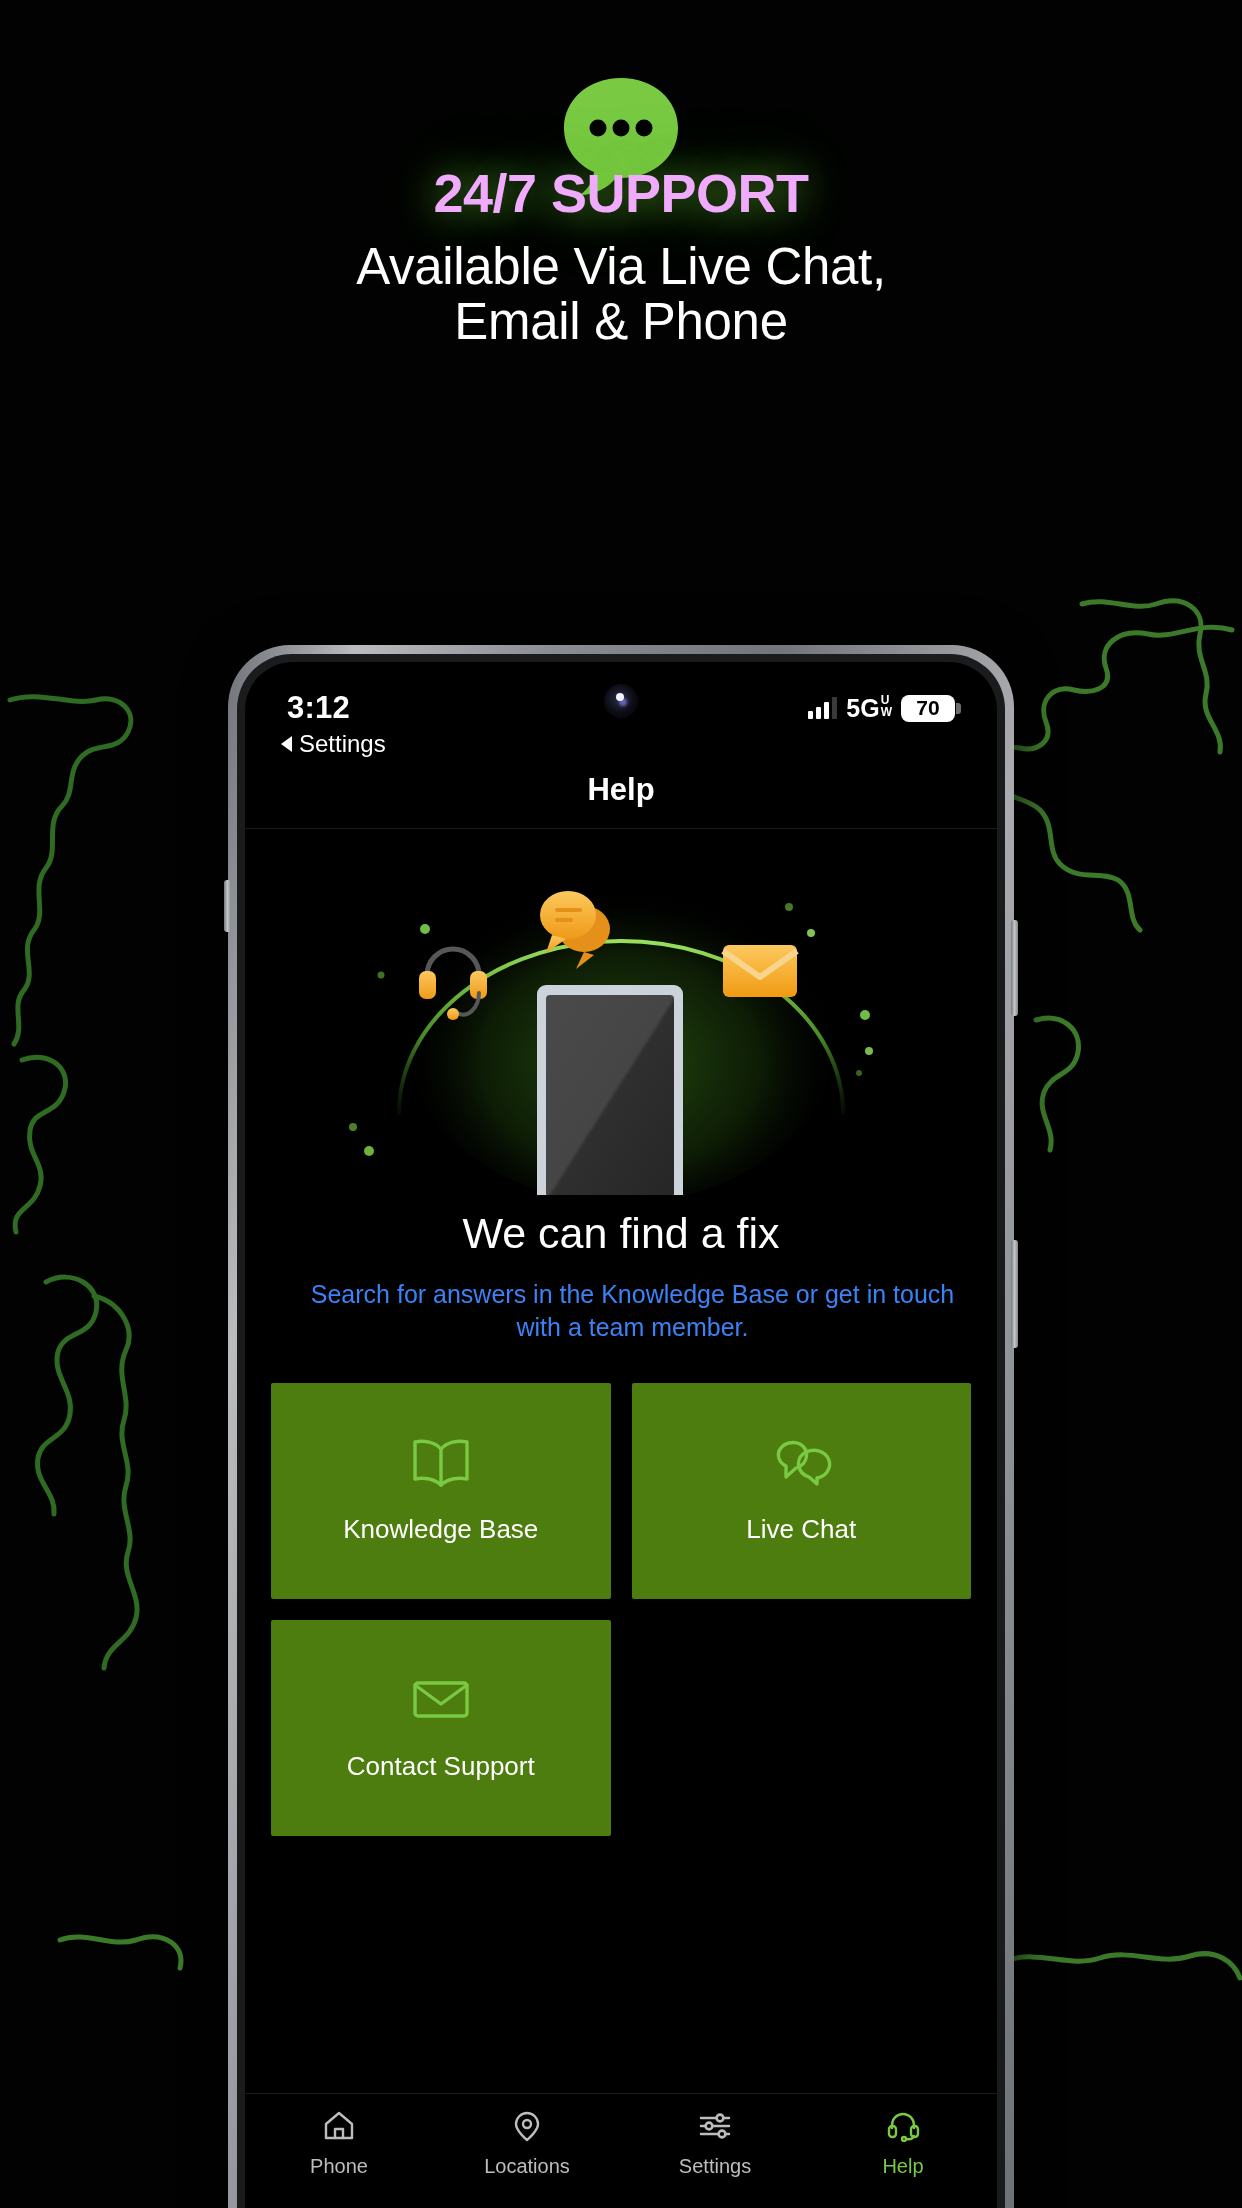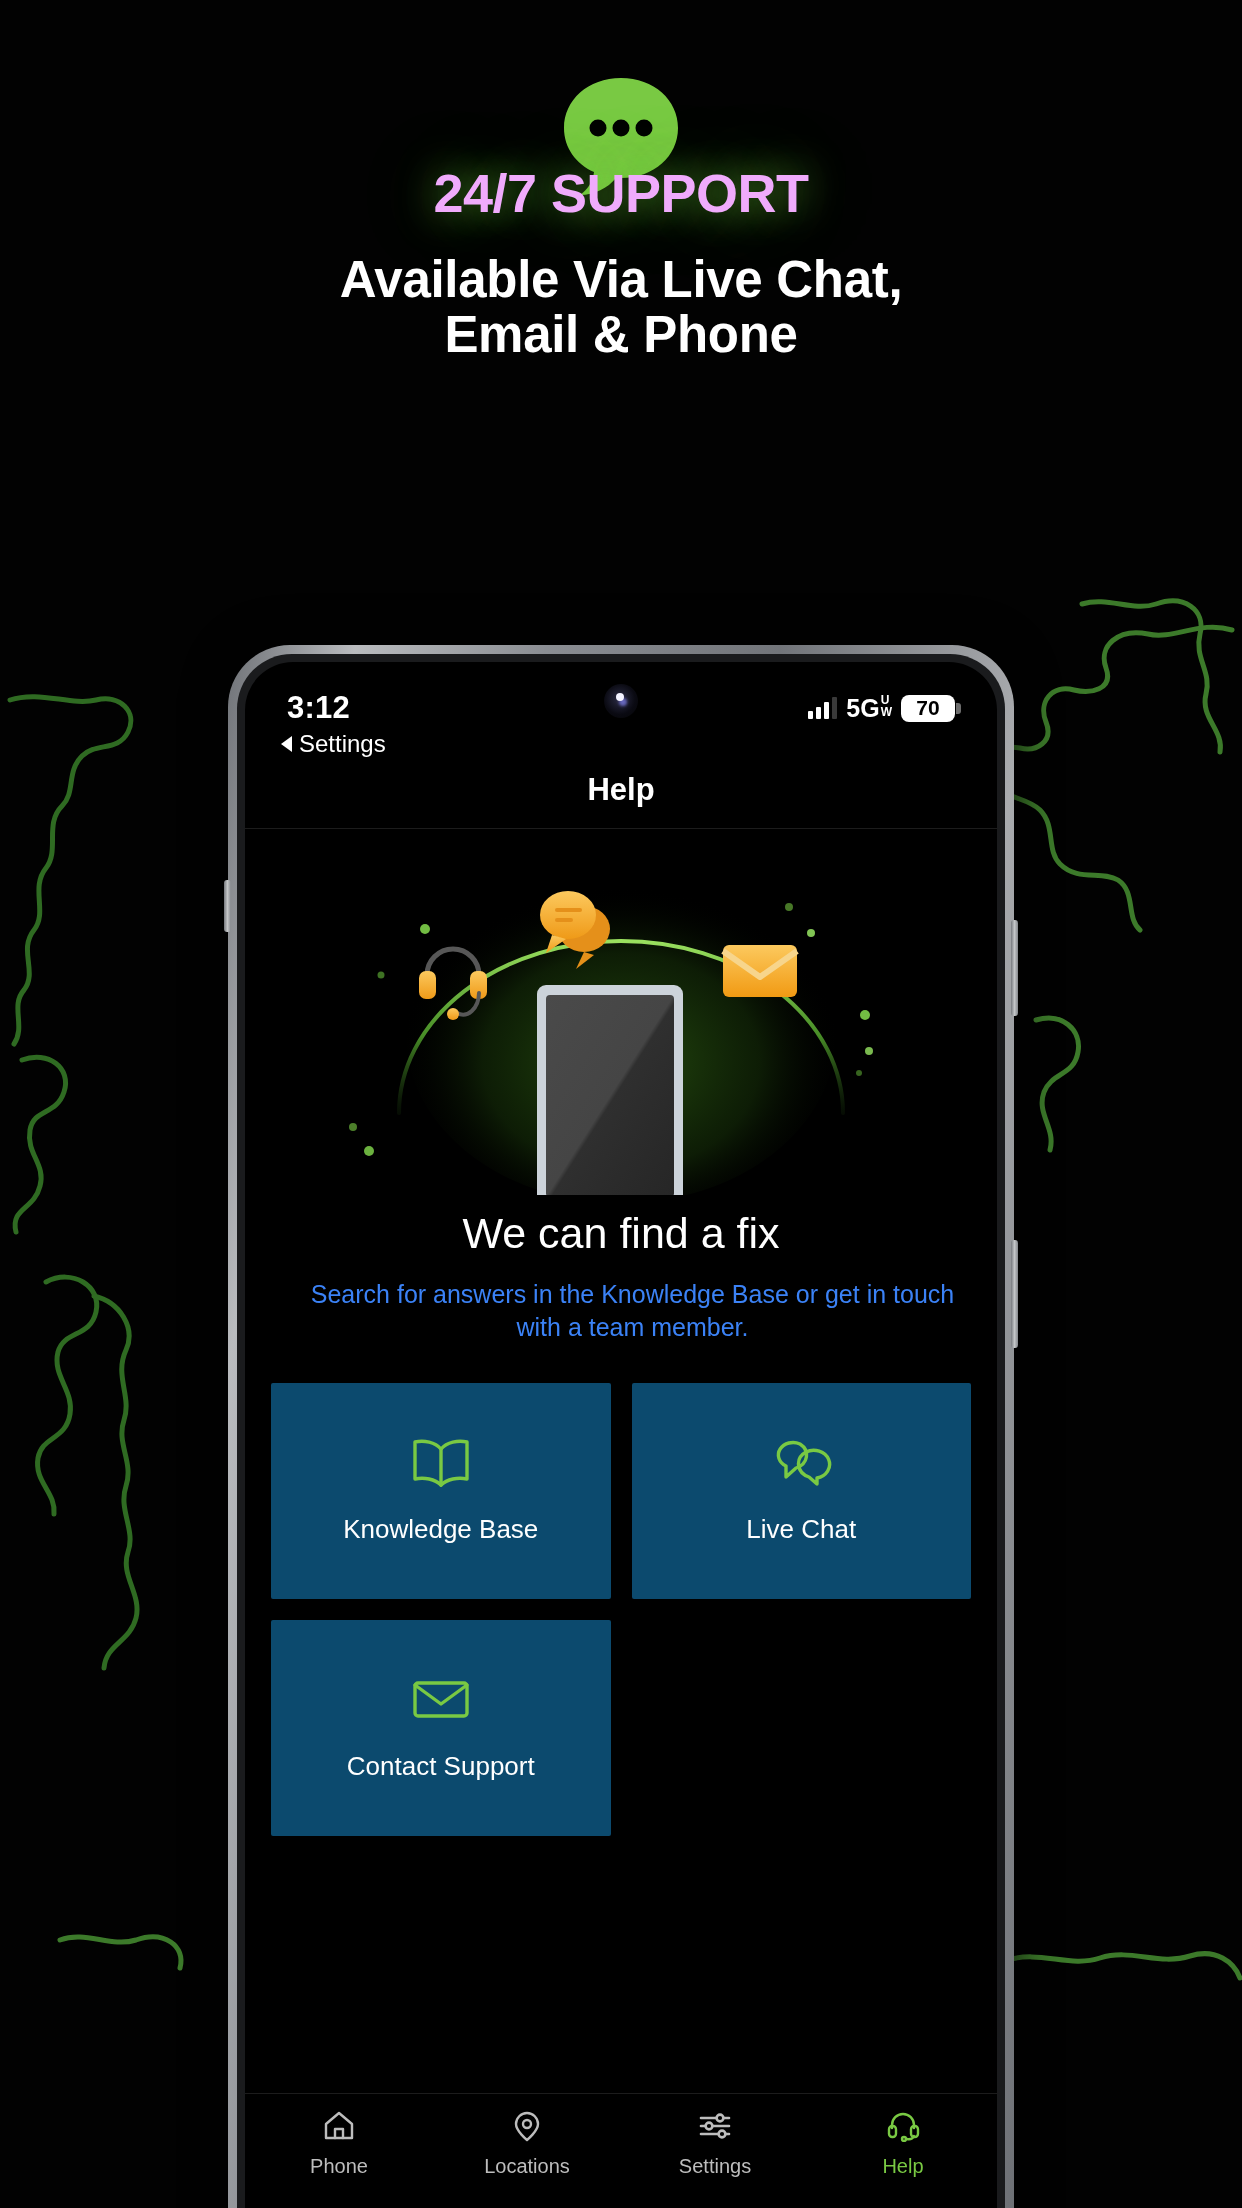--- a/index.html
+++ b/index.html
@@ -21,23 +21,23 @@
 
   .hero-title {
     margin-top:40px;
     font-size:54px;
     font-weight:700;
     letter-spacing:-0.5px;
     color:#f0abfc;
     text-shadow:0 0 38px rgba(110,200,60,.75), 0 0 80px rgba(110,200,60,.45);
   }
   .hero-sub {
-    margin-top:28px;
+    margin-top:15px;
     font-size:51px;
-    font-weight:700;
+    font-weight:400;
     line-height:1.08;
     color:#ffffff;
     letter-spacing:-0.3px;
   }
 
   
   .phone-wrap { position:absolute; left:228px; top:645px; width:786px; height:1570px; z-index:4; }
 
   .phone-frame {
     position:absolute; left:0; top:0;
@@ -99,21 +99,21 @@
   .illus { position:relative; height:360px; margin-top:16px; }
   .illus svg { position:absolute; left:50%; top:0; transform:translateX(-50%); }
 
   
   .fix-title { text-align:center; color:#fff; font-size:43px; margin-top:4px; }
   .fix-desc  { text-align:center; color:#3b82f6; font-size:25px; line-height:1.33; margin:20px 29px 0 52px; }
 
   
   .cards { display:grid; grid-template-columns:1fr 1fr; gap:21px; margin:38px 26px 0 26px; }
   .card {
-    background:#0c4a6e; height:216px; border-radius:2px;
+    background:#4d7c0f; height:216px; border-radius:2px;
     display:flex; flex-direction:column; align-items:center; justify-content:center; gap:26px;
   }
   .card-label { color:#fff; font-size:26px; }
   .card-ico { width:62px; height:52px; }
 
   
   .tabbar { position:absolute; left:0; bottom:0; width:100%; height:122px; border-top:1px solid #1c1c1c; display:flex; }
   .tab { flex:1; display:flex; flex-direction:column; align-items:center; justify-content:flex-start; padding-top:16px; gap:9px; }
   .tab-label { font-size:20px; color:#bdbdbd; }
   .tab.active .tab-label { color:#79c943; }

